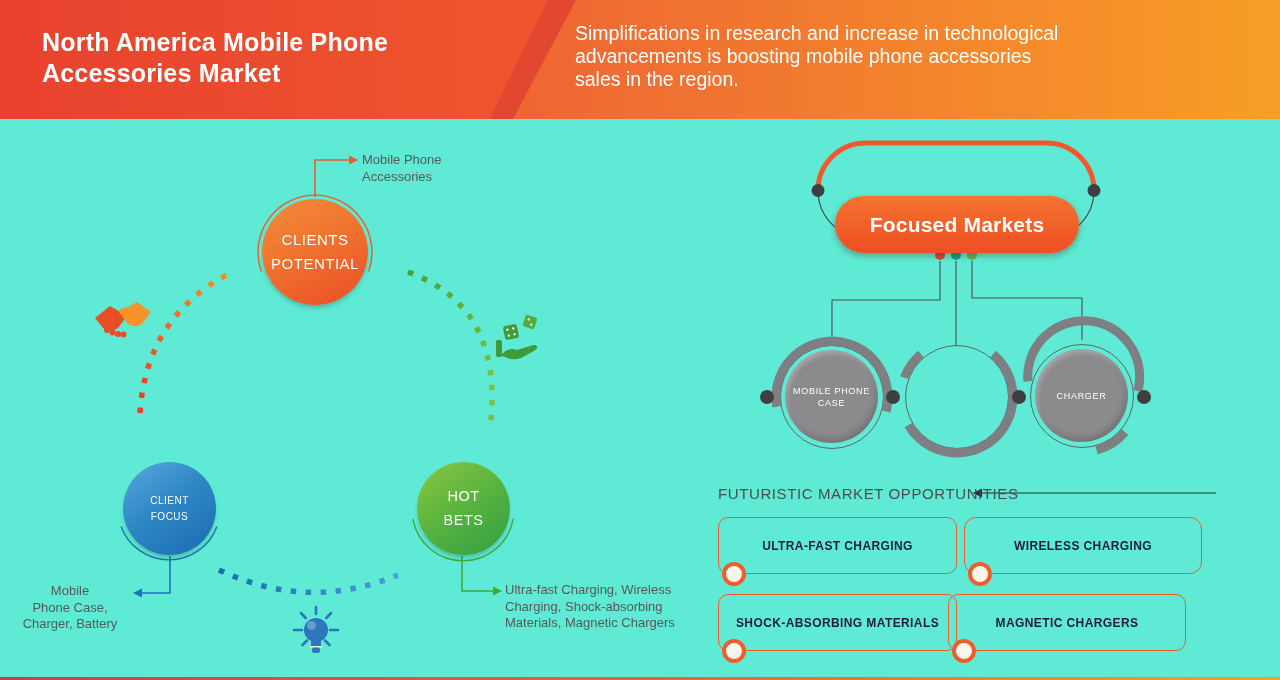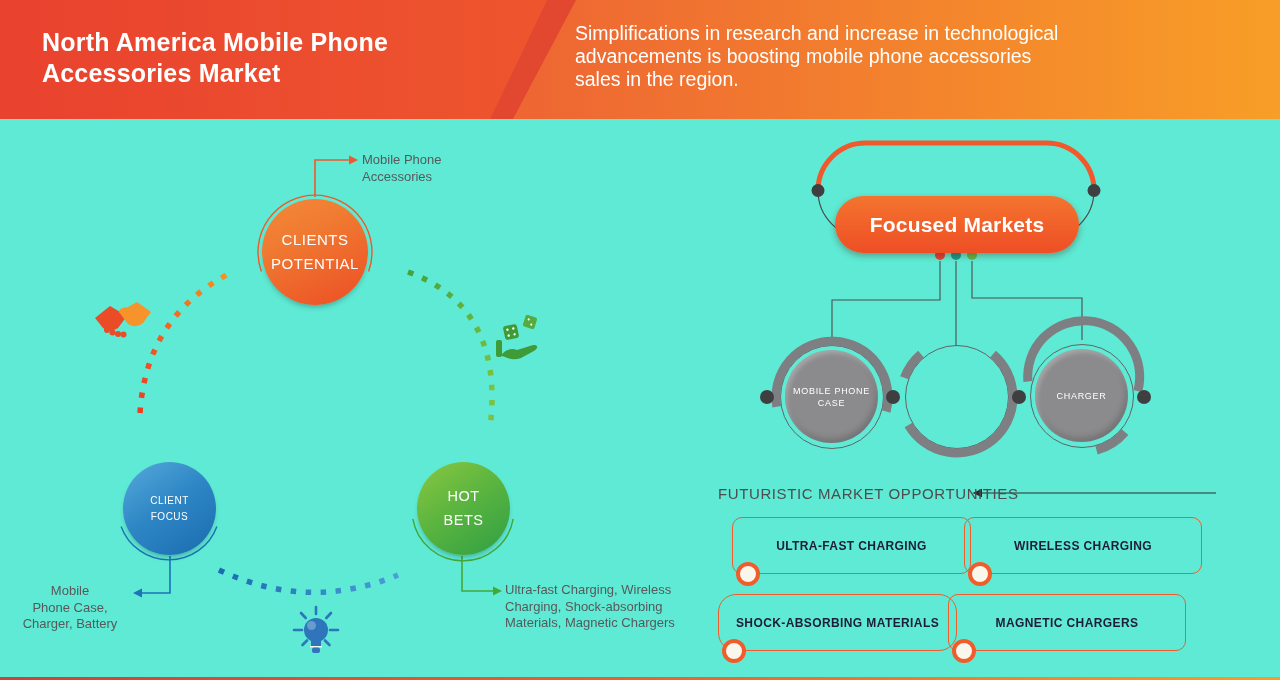--- a/index.html
+++ b/index.html
@@ -60,23 +60,23 @@
   #gray-1{left:785px;top:350px;}
   #gray-2{left:910px;top:350px;}
   #gray-3{left:1035px;top:349px;}
 
   
   #opp-heading{position:absolute;z-index:2;left:718px;top:485px;font-size:15px;color:#4d4d4f;
     letter-spacing:0.6px;}
   .opp-box{position:absolute;z-index:2;height:55px;border:1.6px solid #f15c2b;border-radius:10px;
     display:flex;align-items:center;justify-content:center;color:#1d1d35;font-weight:bold;
     font-size:12px;letter-spacing:0.4px;text-align:center;}
-  #opp-box-0{left:718px;top:517px;width:237px;margin-left:14px;}
-  #opp-box-1{left:964px;top:517px;width:236px;}
-  #opp-box-2{left:718px;top:594px;width:237px;border-radius:18px;}
+  #opp-box-0{left:718px;top:517px;width:237px;}
+  #opp-box-1{left:964px;top:517px;width:236px;border-radius:12px;}
+  #opp-box-2{left:718px;top:594px;width:237px;}
   #opp-box-3{left:948px;top:594px;width:236px;}
   .opp-ring{position:absolute;left:3px;bottom:-13px;width:24px;height:24px;box-sizing:border-box;
     border:4px solid #f15c2b;border-radius:50%;background:#f9f6ec;}
 </style>
 </head>
 <body>
 
 <div id="root">
 
   <svg id="deco" width="1280" height="680" viewBox="0 0 1280 680">

